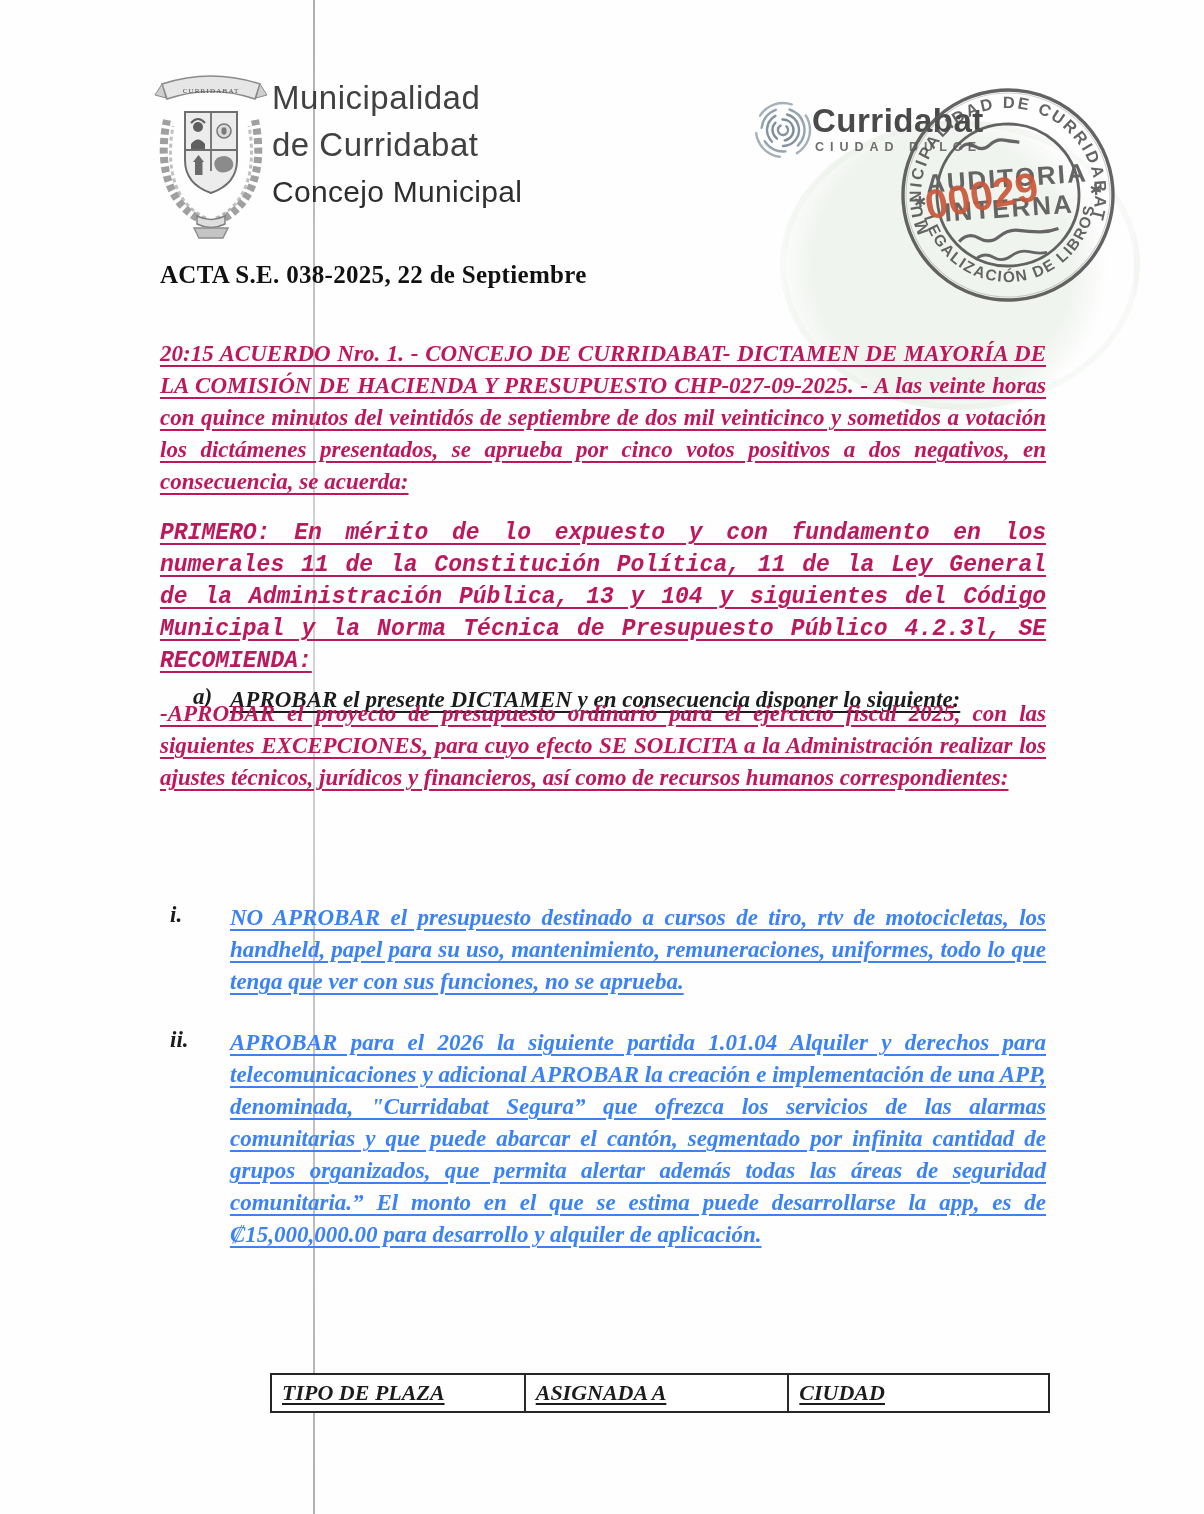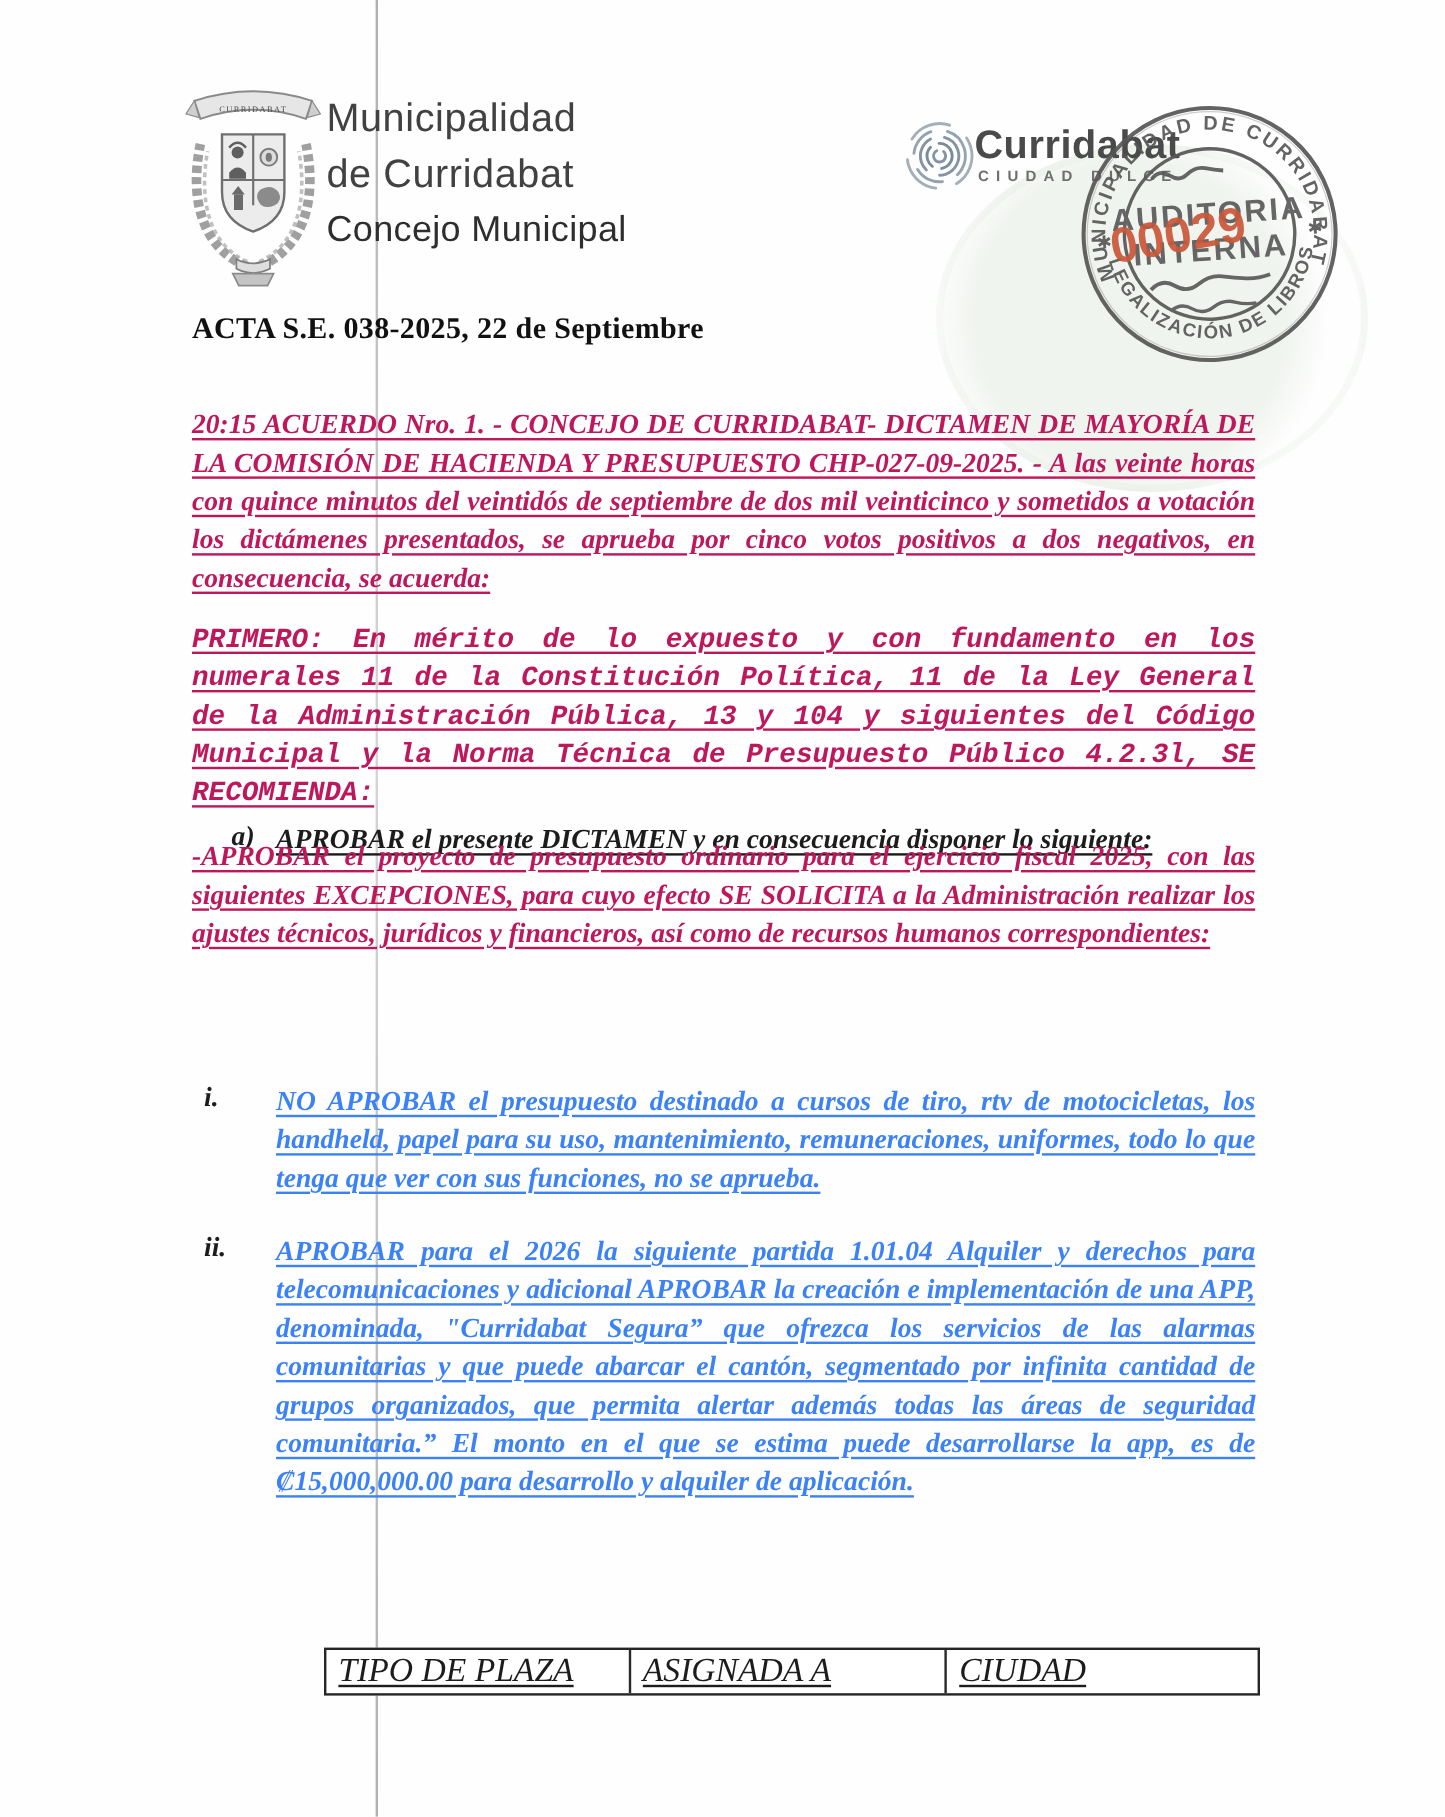--- a/index.html
+++ b/index.html
@@ -43,22 +43,22 @@
   .item-a-text  { position:absolute; left:230px; top:684px; width:816px; font-weight:700; font-style:italic;
     font-size:23px; line-height:32px; color:#1c1c1c; text-decoration:underline; text-decoration-thickness:2.4px; text-underline-offset:4px; }
   .roman-item { position:absolute; left:160px; width:886px; }
   .ri-1 { top:902px; } .ri-2 { top:1027px; } .ri-3 { top:1274px; }
   .roman-marker { position:absolute; left:10px; top:0; width:50px; font-weight:700; font-style:italic; font-size:23px; color:#1c1c1c; }
   .roman-text { margin-left:70px; width:816px; font-weight:700; font-style:italic; font-size:23px; line-height:32px;
     color:#3b82f6; text-align:justify; text-decoration:underline; text-decoration-thickness:2.4px; text-underline-offset:4px; }
 
   
   .plaza-table { position:absolute; left:270px; top:1373px; width:780px; border:2.5px solid #262626; display:flex; background:#fff; }
-  .plaza-cell { height:36px; display:flex; align-items:center; padding:0 10px; font-weight:400; font-style:italic;
-    font-size:28px; color:#1c1c1c; }
+  .plaza-cell { height:36px; display:flex; align-items:center; padding:0 10px; font-weight:700; font-style:italic;
+    font-size:22px; color:#1c1c1c; }
   .plaza-cell span { text-decoration:underline; text-decoration-thickness:2.2px; text-underline-offset:3px; }
   .pc-1 { width:255px; border-right:2px solid #2a2a2a; }
   .pc-2 { width:265px; border-right:2px solid #2a2a2a; }
   .pc-3 { width:260px; }
 </style>
 </head>
 <body>
 
 <div class="page">
 

